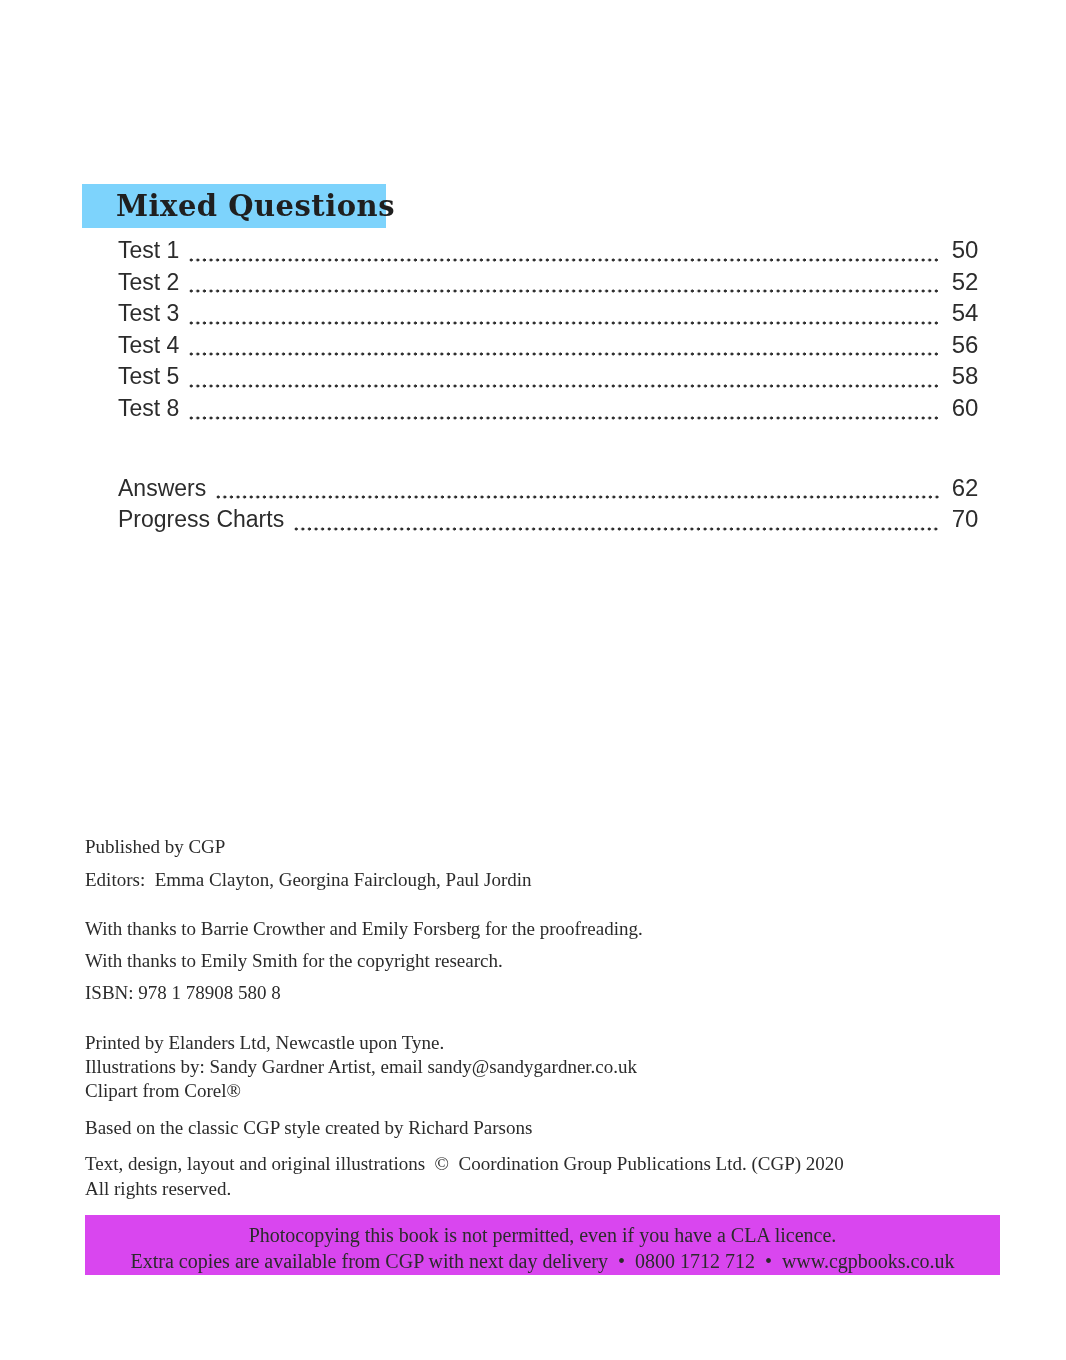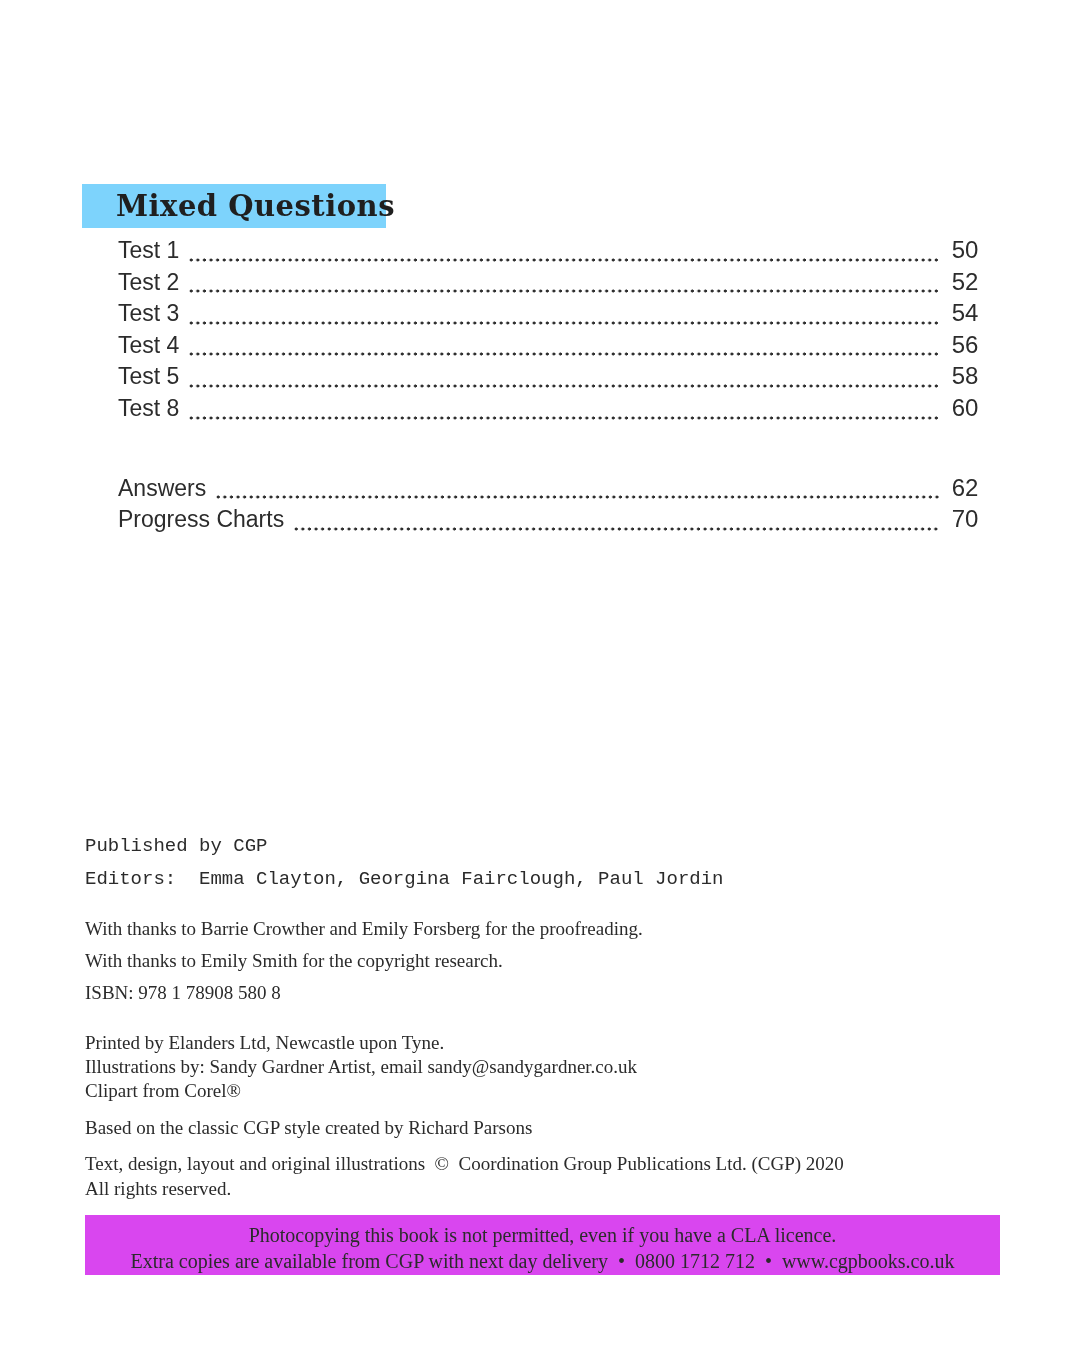--- a/index.html
+++ b/index.html
@@ -69,21 +69,21 @@
   
   .publication {
     position: absolute;
     left: 85px;
     top: 830px;
     width: 830px;
     font-size: 19px;
     color: #2b2b2b;
   }
   .pub-line { white-space: pre-wrap; }
-  .grp-a .pub-line { line-height: 33px; font-family: Liberation Mono, monospace; }
+  .grp-a .pub-line { line-height: 33px; }
   .grp-b { margin-top: 17px; }
   .grp-b .pub-line { line-height: 32px; }
   .grp-c { margin-top: 22px; }
   .grp-c .pub-line { line-height: 24px; }
   .grp-d { margin-top: 8px; }
   .grp-d .pub-line { line-height: 33px; }
   .grp-e { margin-top: 7px; }
   .grp-e .pub-line { line-height: 25px; }
 
   

